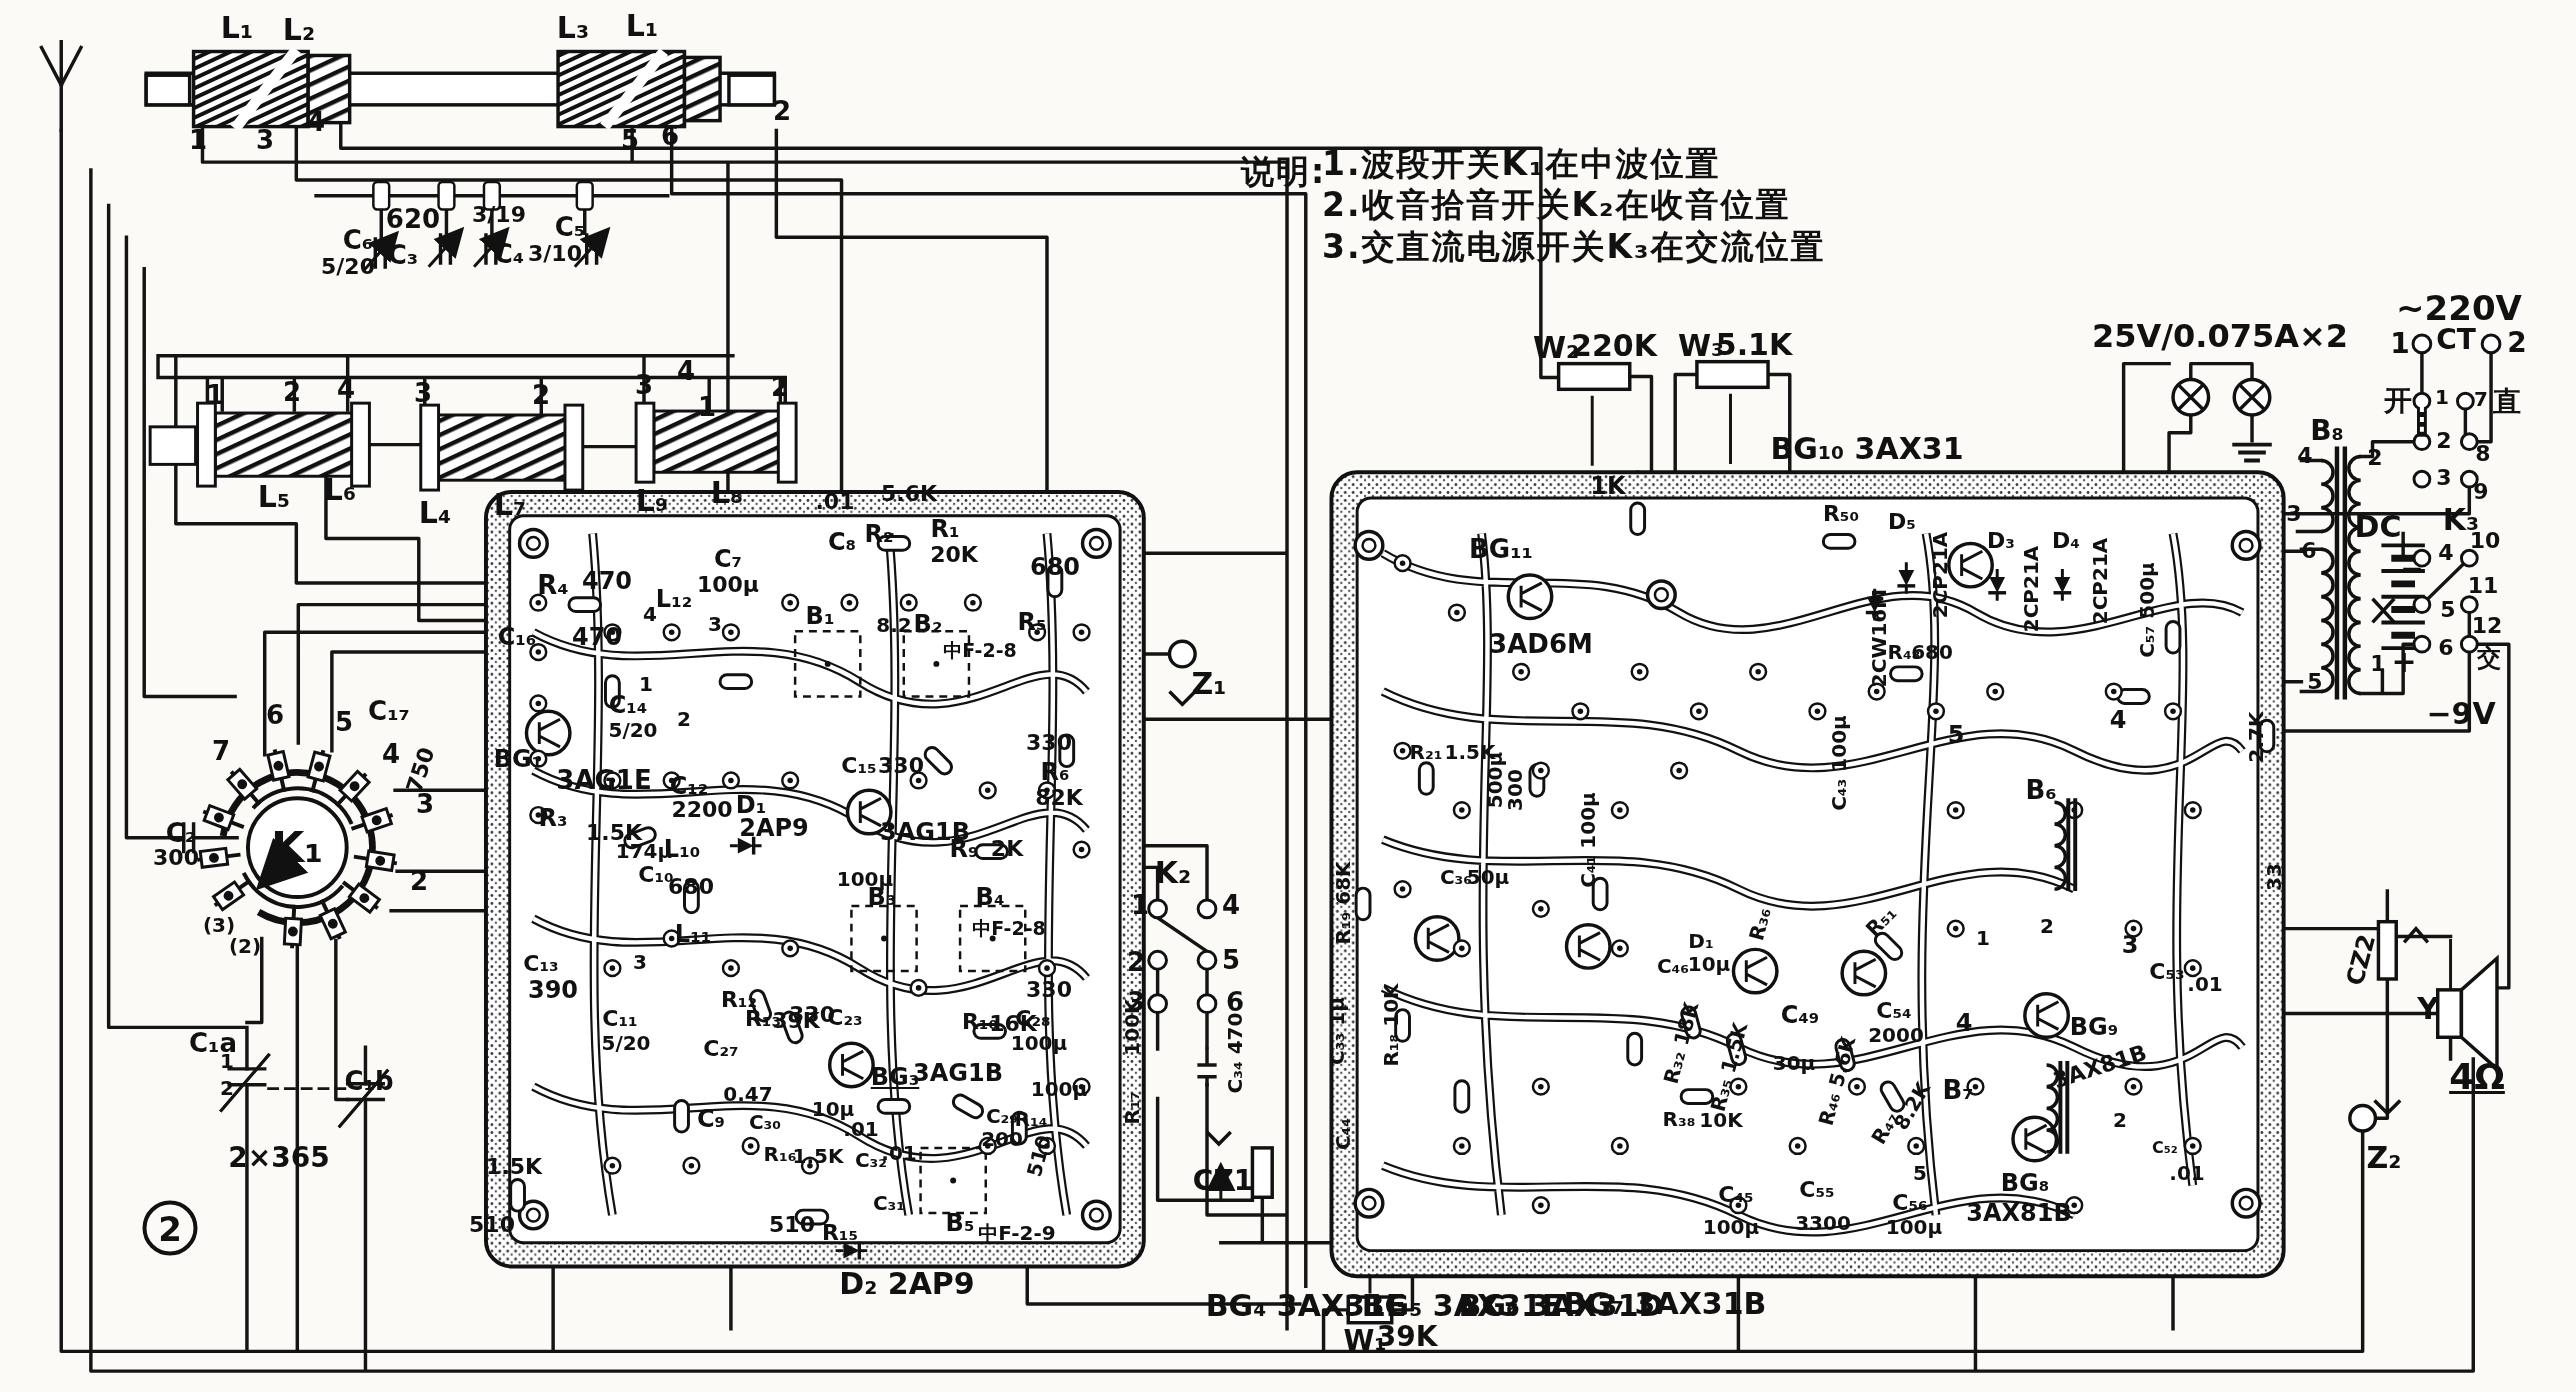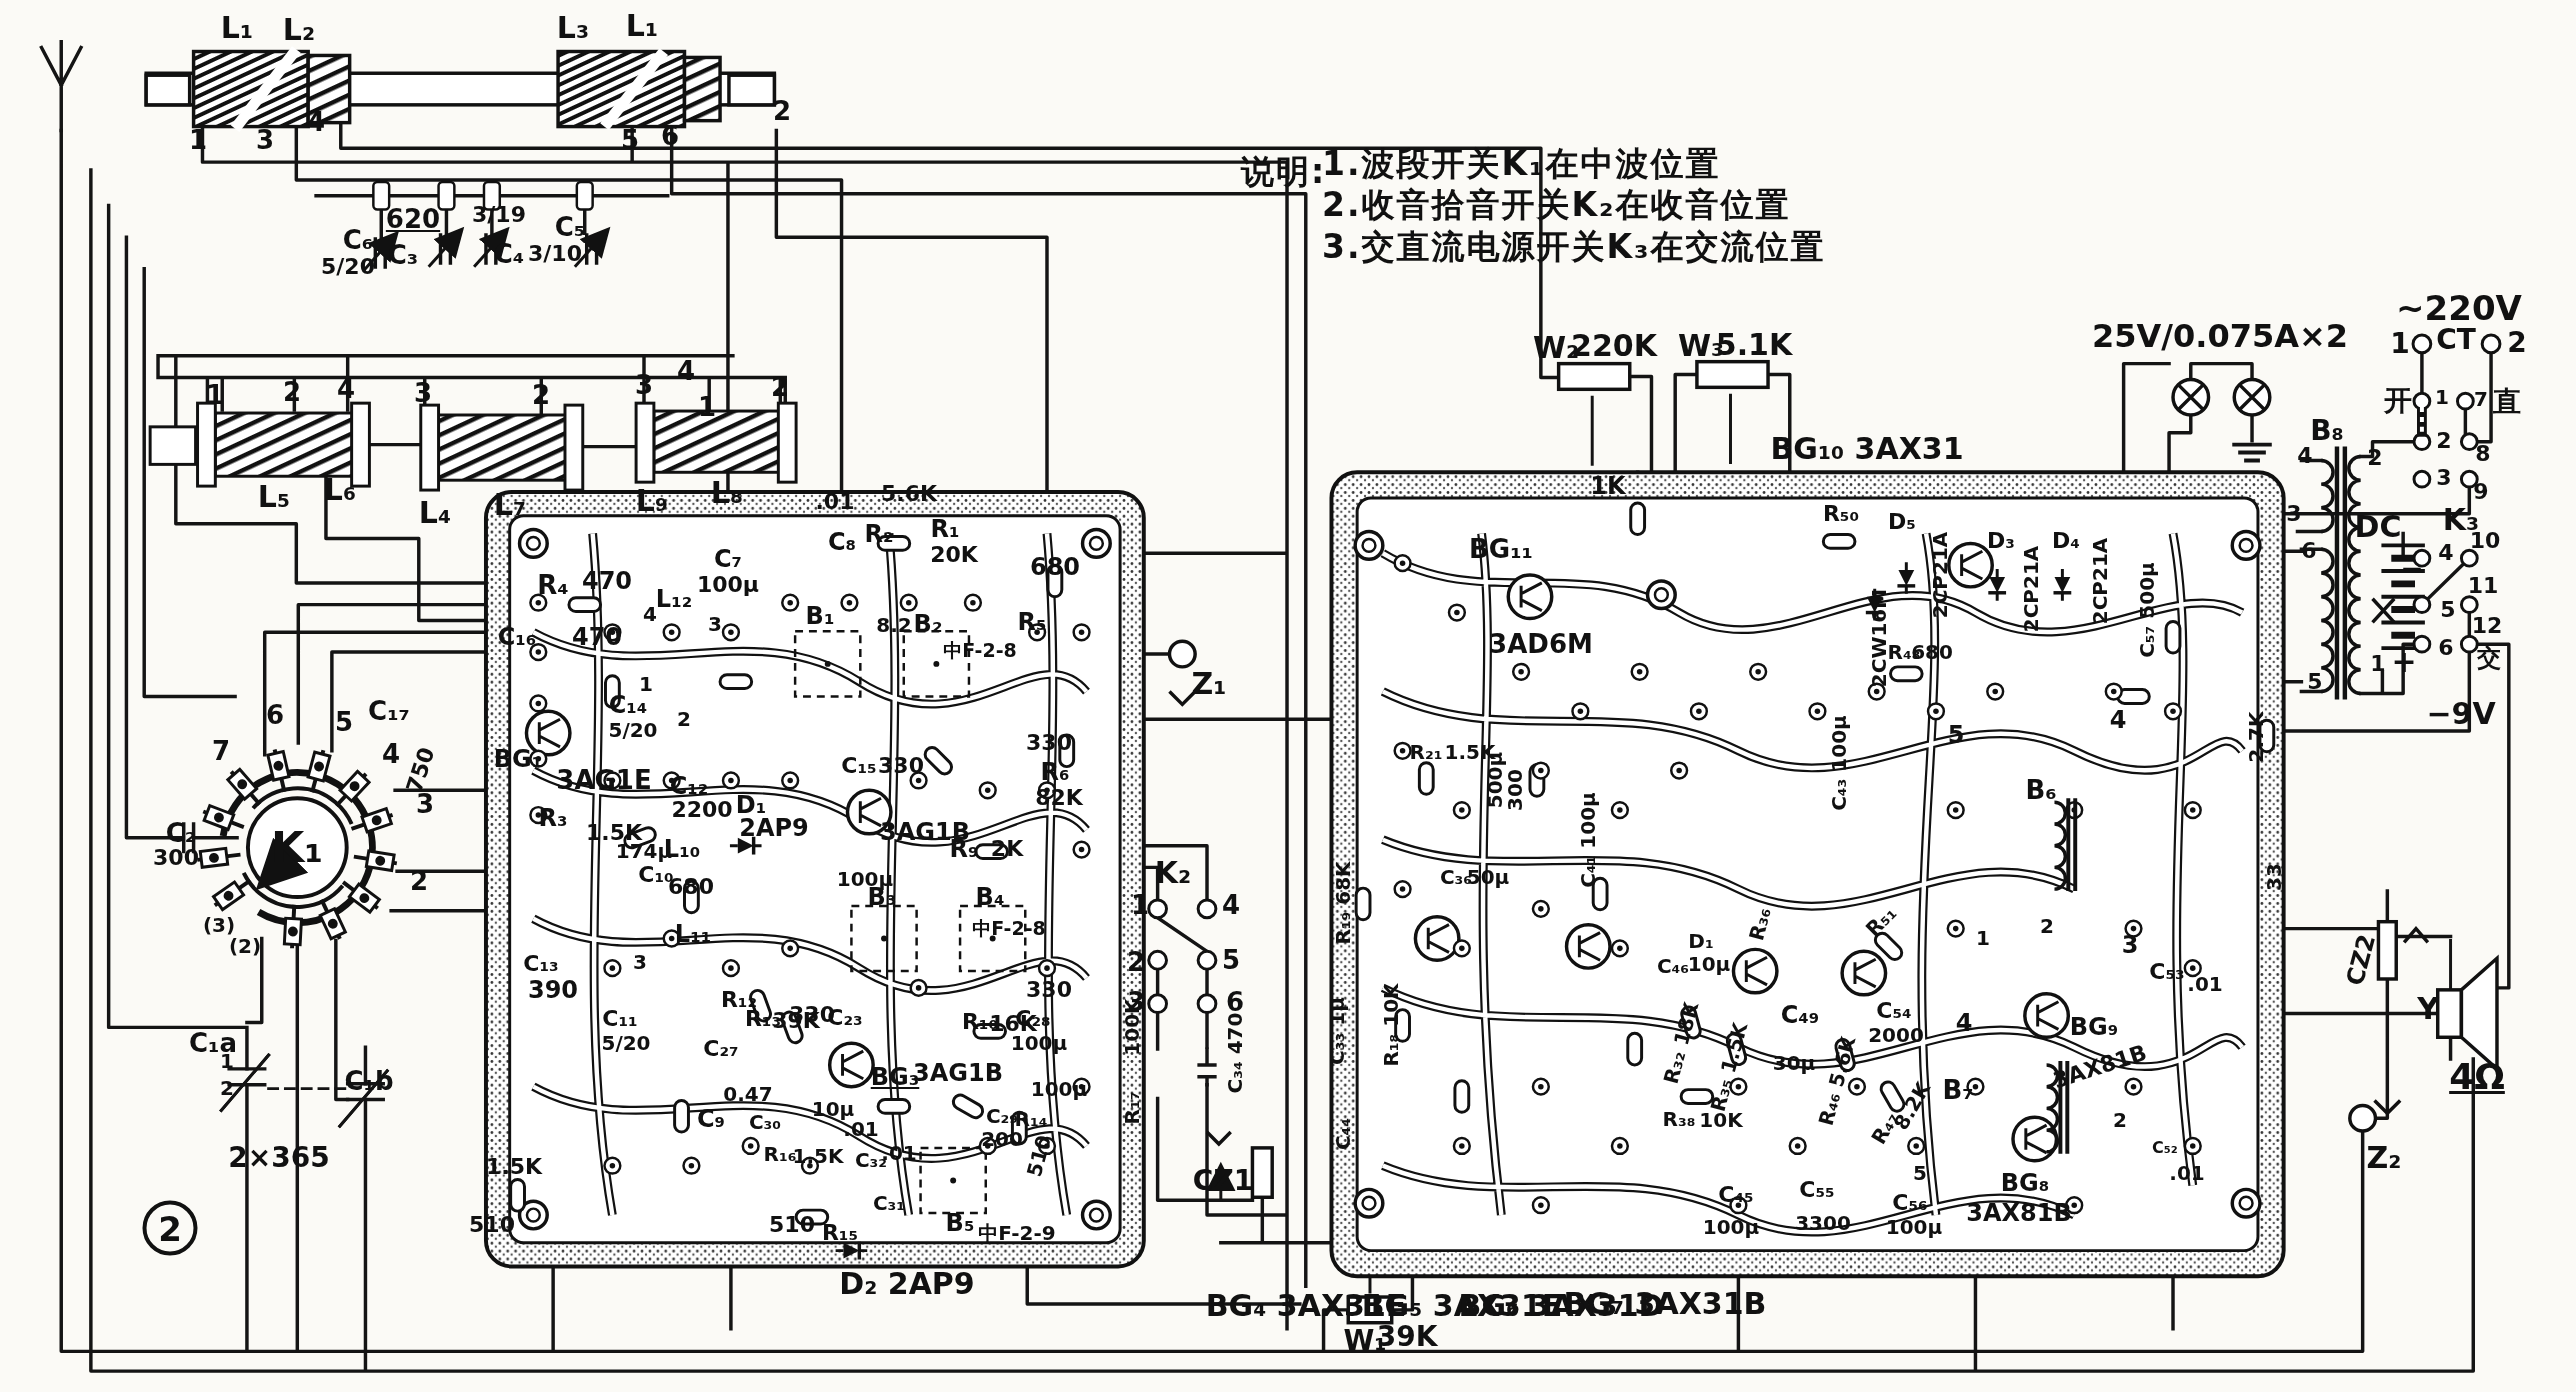--- a/index.html
+++ b/index.html
@@ -481,21 +481,21 @@
       <div class="lbl" style="left: 573px; top: 28px; font-size: 30px; transform: translate(-50%, -50%);">L₃</div>
       <div class="lbl" style="left: 642px; top: 26px; font-size: 30px; transform: translate(-50%, -50%);">L₁</div>
       <div class="lbl" style="left: 198px; top: 140px; transform: translate(-50%, -50%);">1</div>
       <div class="lbl" style="left: 265px; top: 140px; transform: translate(-50%, -50%);">3</div>
       <div class="lbl" style="left: 316px; top: 122px; transform: translate(-50%, -50%);">4</div>
       <div class="lbl" style="left: 630px; top: 140px; transform: translate(-50%, -50%);">5</div>
       <div class="lbl" style="left: 670px; top: 136px; transform: translate(-50%, -50%);">6</div>
       <div class="lbl" style="left: 782px; top: 111px; transform: translate(-50%, -50%);">2</div>
       <div class="lbl" style="left: 358px; top: 240px; transform: translate(-50%, -50%);">C₆</div>
       <div class="lbl" style="left: 348px; top: 267px; font-size: 22px; transform: translate(-50%, -50%);">5/20</div>
-      <div class="lbl" style="left: 413px; top: 219px; transform: translate(-50%, -50%); text-decoration: underline;">620</div>
+      <div class="lbl" style="left: 413px; top: 219px; transform: translate(-50%, -50%);">620</div>
       <div class="lbl" style="left: 403px; top: 255px; transform: translate(-50%, -50%);">C₃</div>
       <div class="lbl" style="left: 499px; top: 215px; font-size: 22px; transform: translate(-50%, -50%);">3/19</div>
       <div class="lbl" style="left: 509px; top: 254px; transform: translate(-50%, -50%);">C₄</div>
       <div class="lbl" style="left: 570px; top: 227px; transform: translate(-50%, -50%);">C₅</div>
       <div class="lbl" style="left: 555px; top: 254px; font-size: 22px; transform: translate(-50%, -50%);">3/10</div>
       <div class="lbl" style="left: 215px; top: 395px; transform: translate(-50%, -50%);">1</div>
       <div class="lbl" style="left: 292px; top: 392px; transform: translate(-50%, -50%);">2</div>
       <div class="lbl" style="left: 346px; top: 389px; transform: translate(-50%, -50%);">4</div>
       <div class="lbl" style="left: 423px; top: 393px; transform: translate(-50%, -50%);">3</div>
       <div class="lbl" style="left: 541px; top: 395px; transform: translate(-50%, -50%);">2</div>

